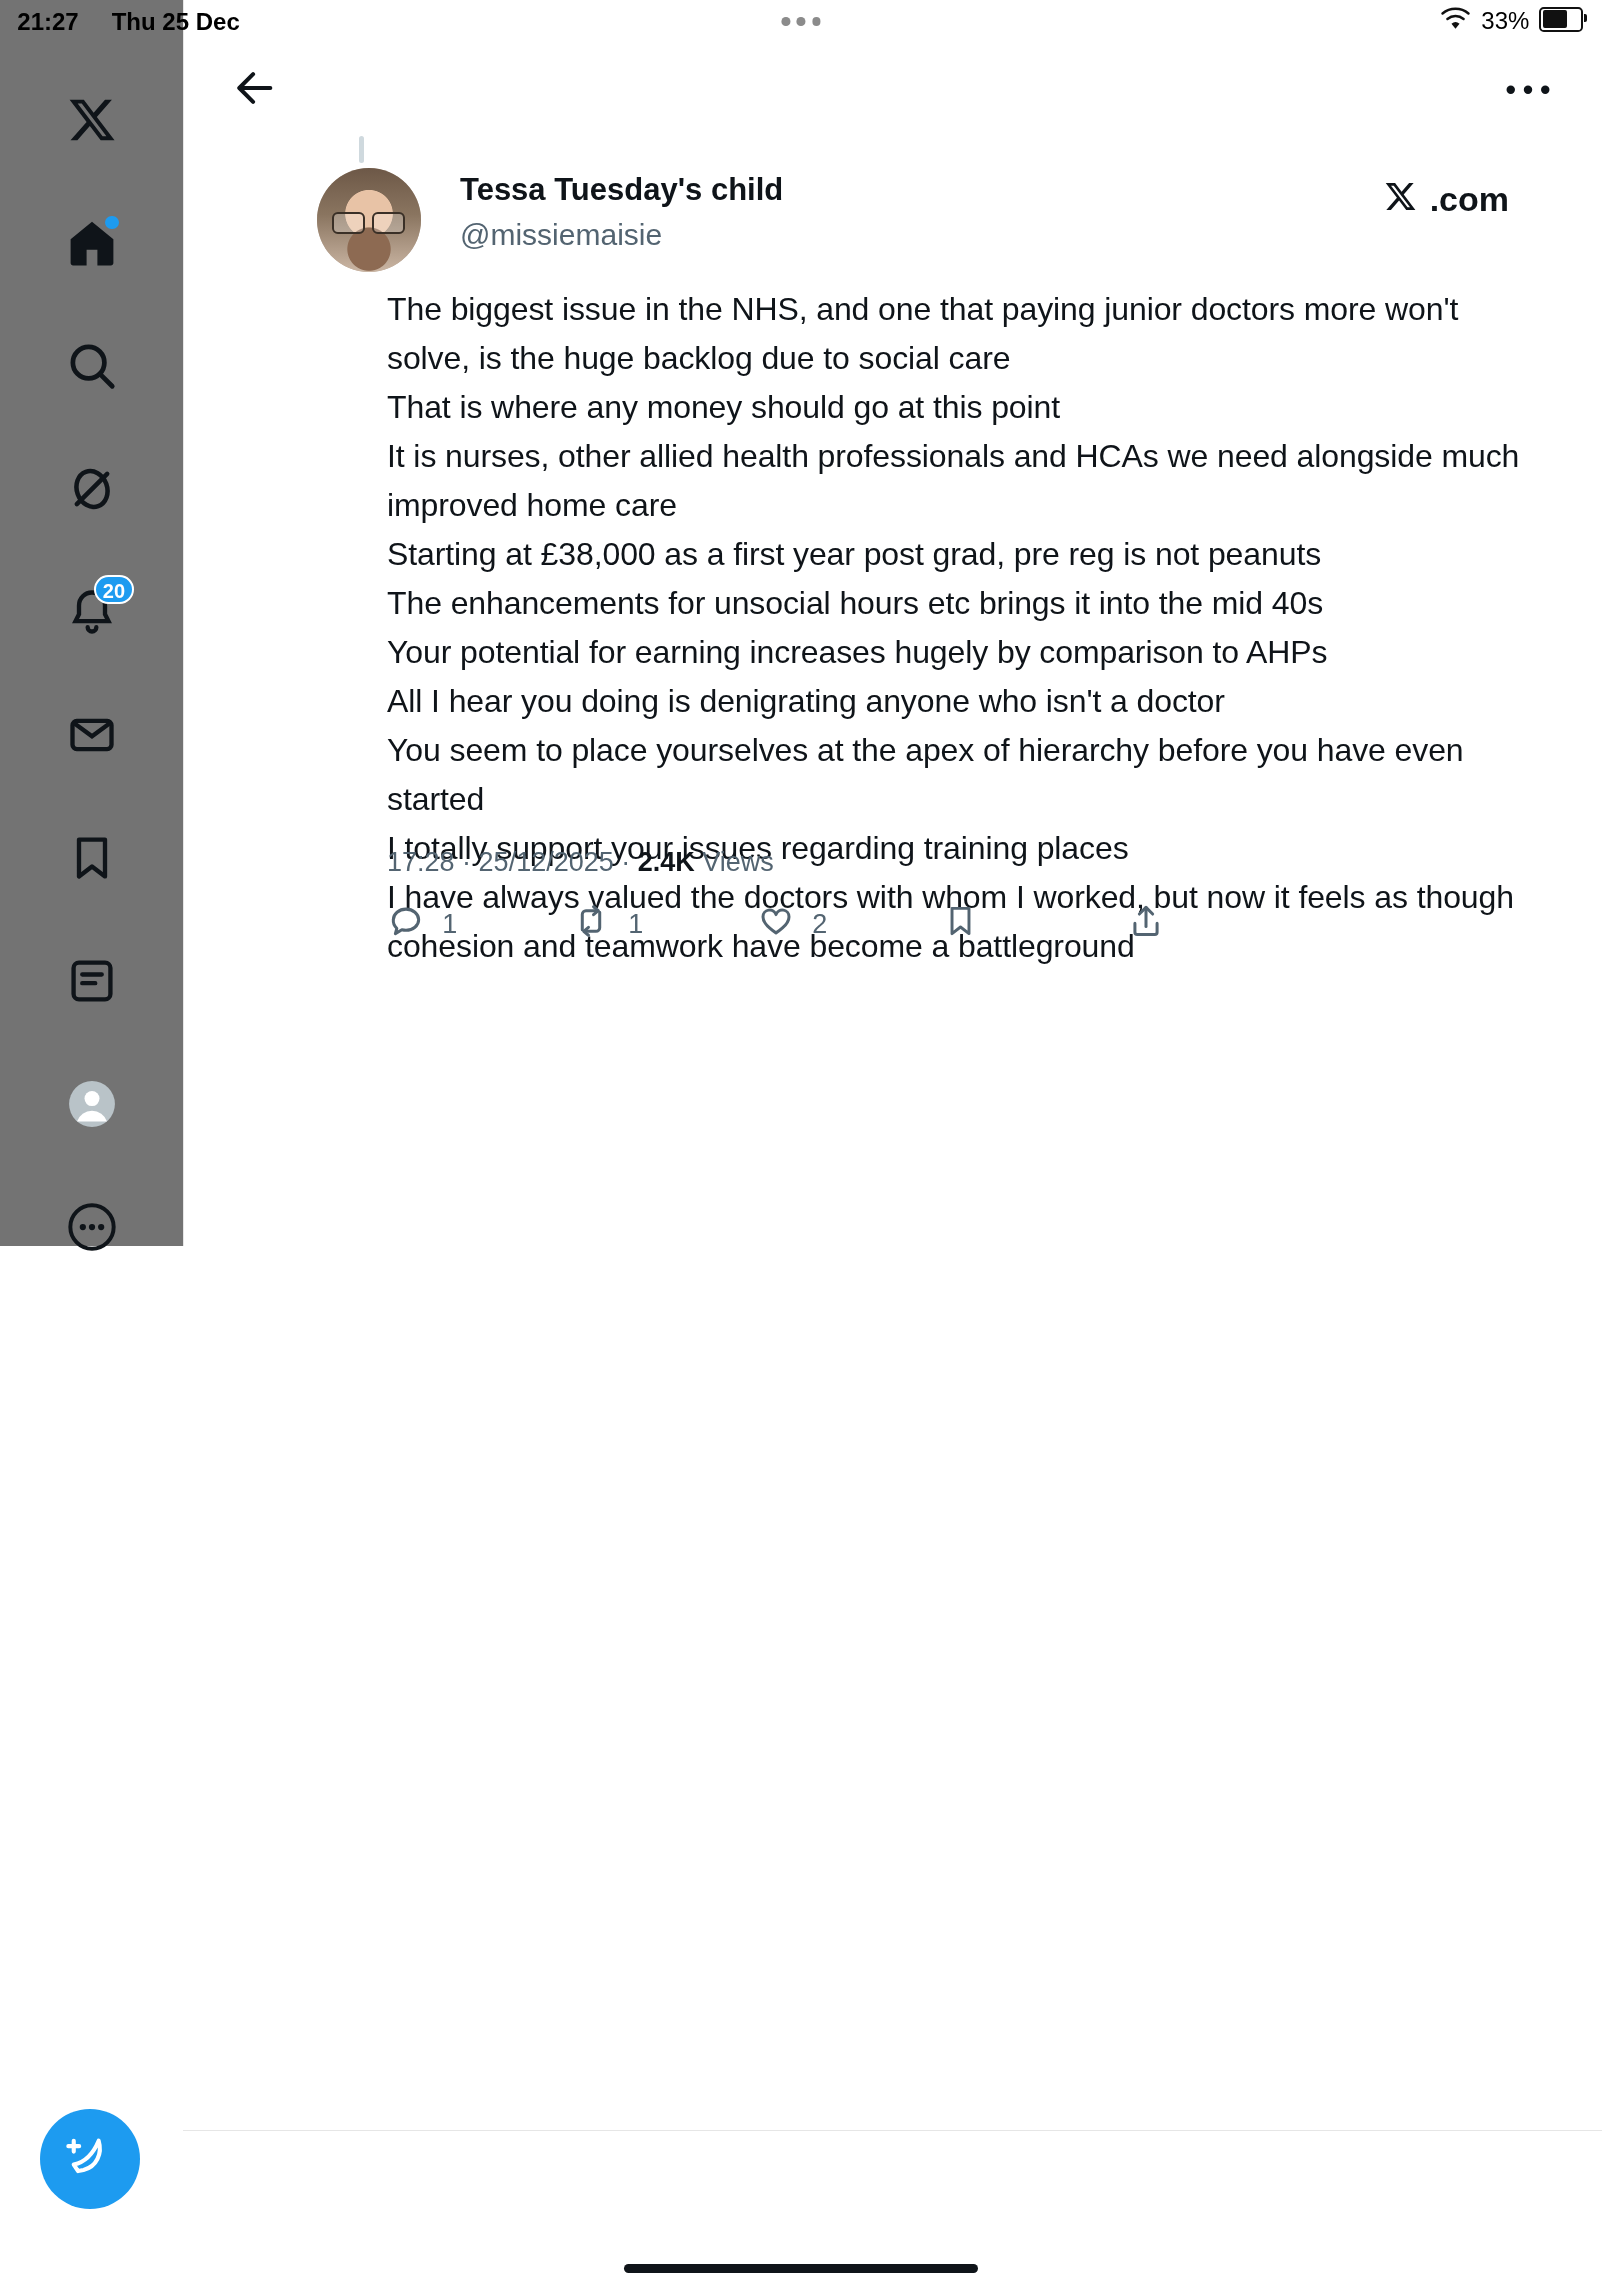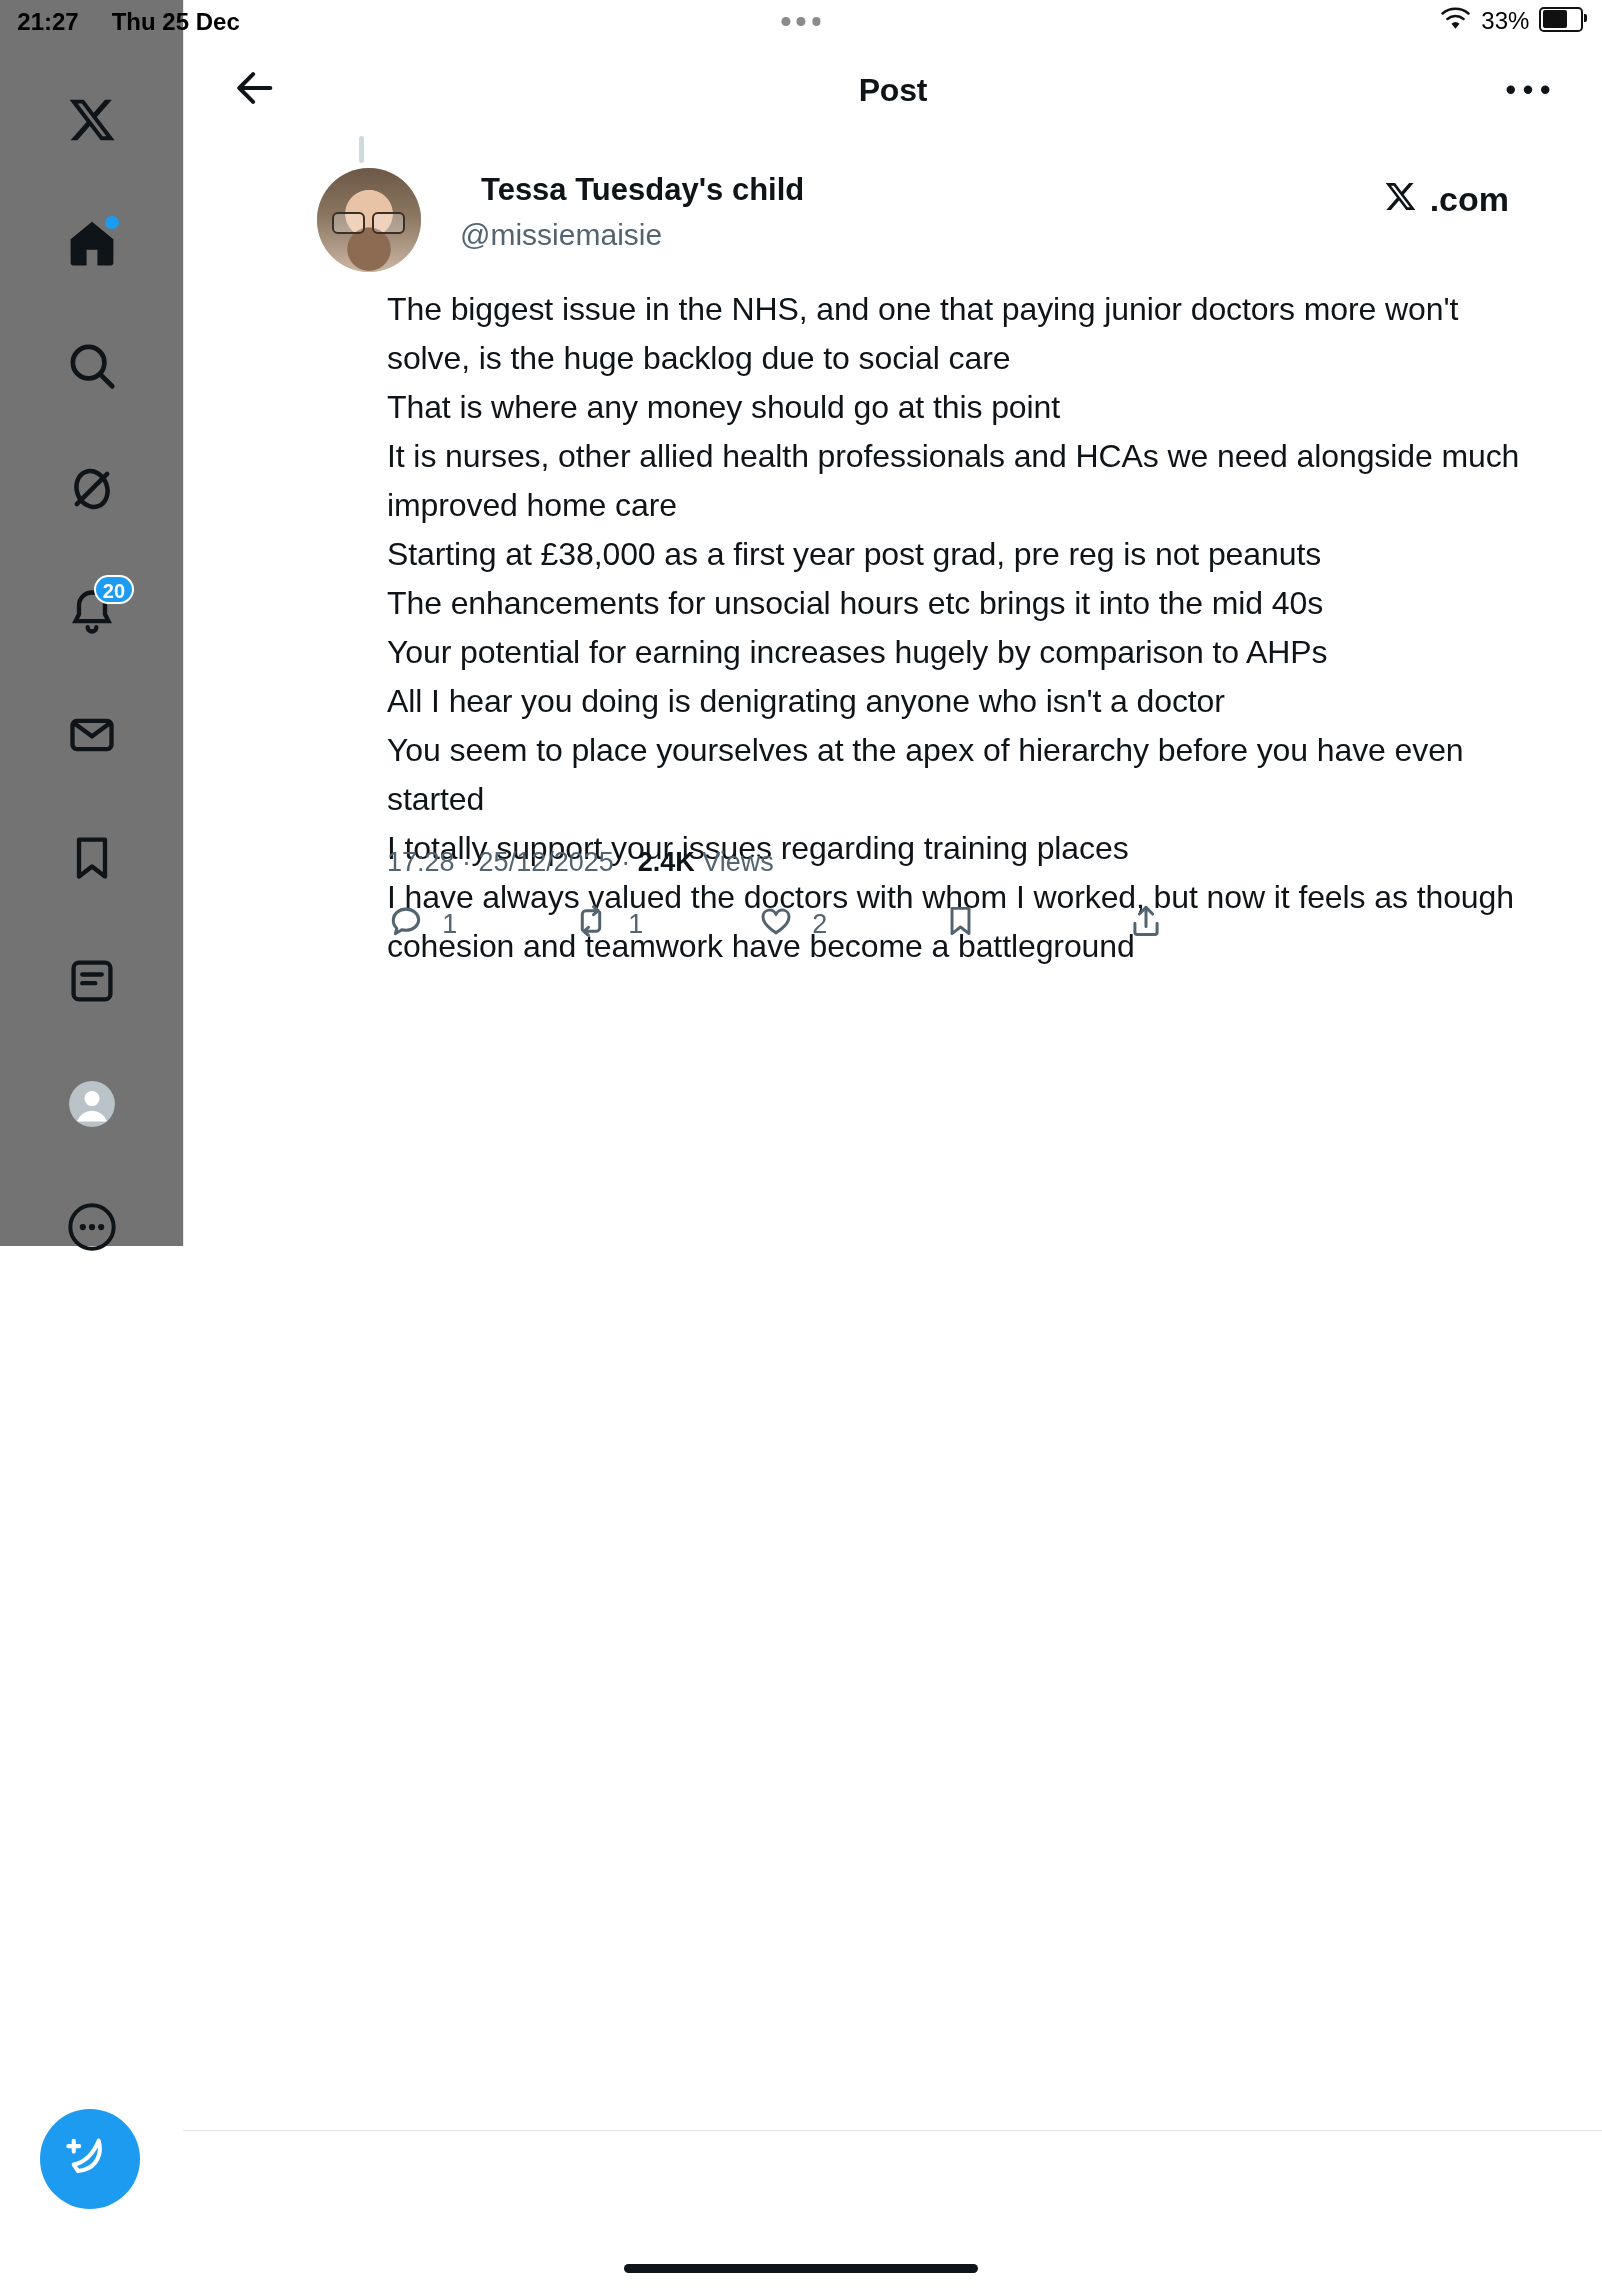--- a/index.html
+++ b/index.html
@@ -251,21 +251,20 @@
     background: rgba(255,255,255,0.25);
   }
   .avatar .glasses::before { left: 0; }
   .avatar .glasses::after { right: 0; }
   .author-name {
     position: absolute;
     left: 277px;
     top: 3.8px;
     font-size: 31px;
     font-weight: 700;
-    margin-left: 21px;
   }
   .author-handle {
     position: absolute;
     left: 277px;
     top: 50px;
     font-size: 30px;
     color: #536471;
   }
   .xcom-badge {
     position: absolute;
@@ -493,21 +492,20 @@
 <main class="main">
 
   <div class="post-header">
     <div class="back-btn">
       <span>
         <svg width="46" height="46" viewBox="0 0 24 24">
             <path d="M20 12H4.5M11 4.8 3.8 12l7.2 7.2" fill="none" stroke="#0f1419" stroke-width="2.1" stroke-linecap="round" stroke-linejoin="round"></path>
           </svg>
       </span>
     </div>
-    <div class="post-title">Post</div>
     <div class="more-btn">
       <span>
         <svg width="46" height="15.4" viewBox="0 0 48 16">
             <circle cx="6" cy="8" r="4.4" fill="#0f1419"></circle>
             <circle cx="24" cy="8" r="4.4" fill="#0f1419"></circle>
             <circle cx="42" cy="8" r="4.4" fill="#0f1419"></circle>
           </svg>
       </span>
     </div>
   </div>

